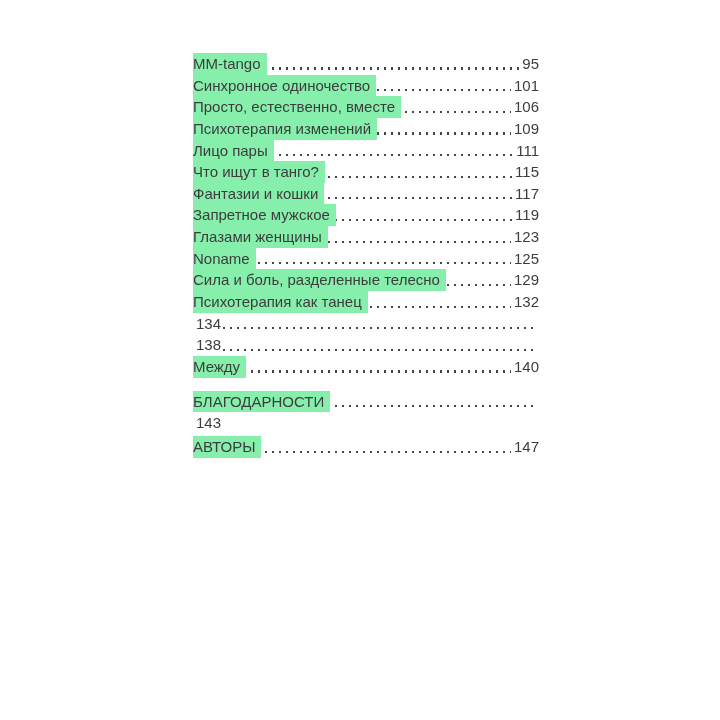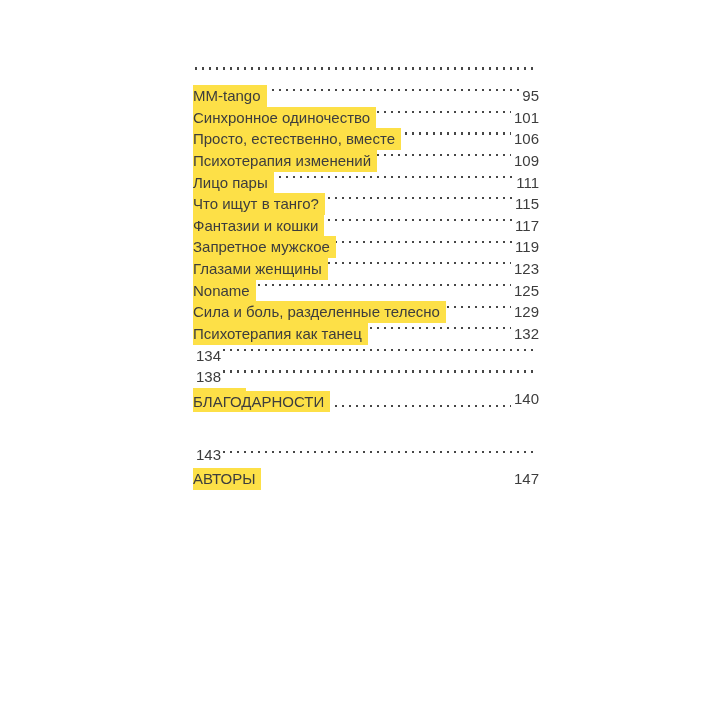--- a/index.html
+++ b/index.html
@@ -32,31 +32,30 @@
     position: absolute;
     left: 2px;
     right: 1px;
     bottom: 5px;
     height: 2.2px;
     background: repeating-linear-gradient(to right, #464646 0 2.2px, transparent 2.2px 7px);
   }
   .toc-title {
     position: relative;
     z-index: 1;
-    background: #fde047;
+    background: #86efac;
     padding-right: 6px;
     white-space: nowrap;
   }
   .toc-num {
     position: relative;
     z-index: 1;
     background: #ffffff;
     padding-left: 3px;
     white-space: nowrap;
-    margin-top: 32px;
   }
   .gap-section-1 { margin-top: 13px; flex-direction: column; }
   .gap-section-2 { margin-top: 24px; }
 </style>
 </head>
 <body>
 
 <div class="toc">
 
   <div class="toc-row">

